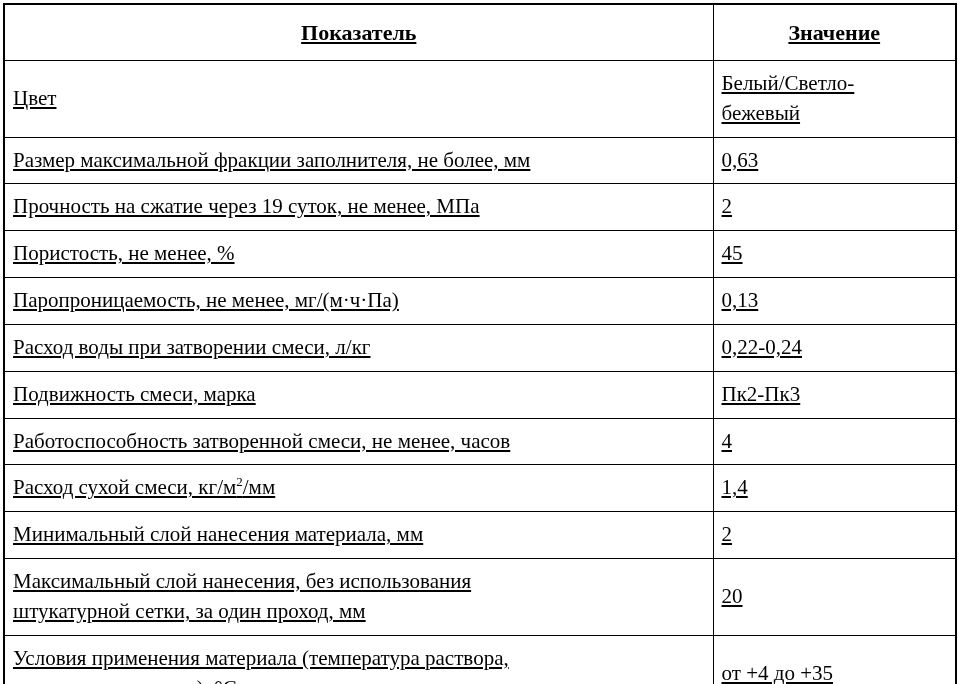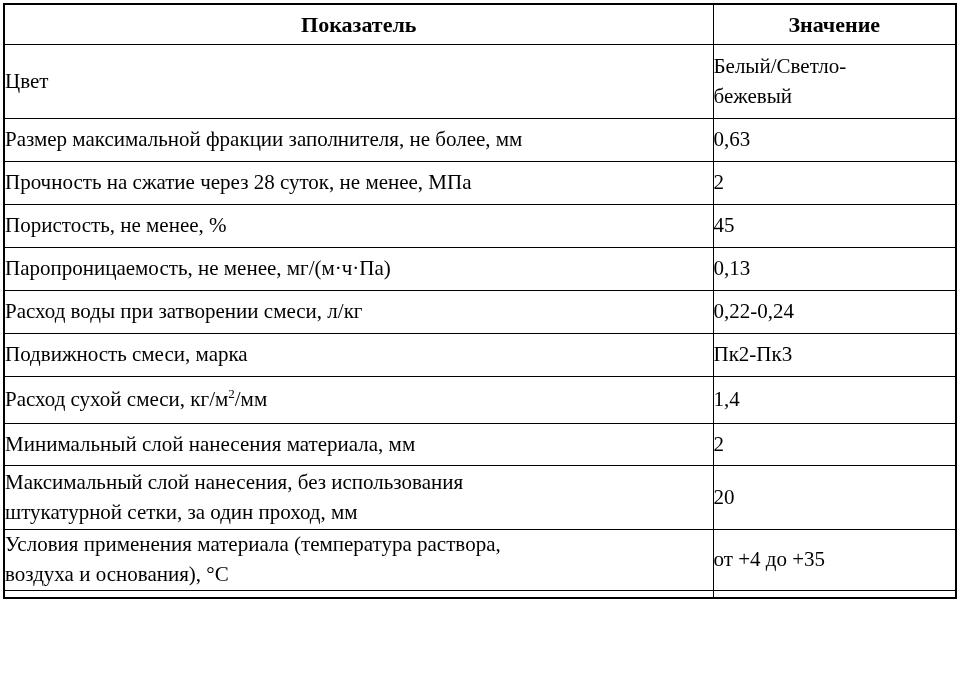--- a/index.html
+++ b/index.html
@@ -25,22 +25,23 @@
     border: 2px solid #000;
     background: #fff;
   }
   table.spec col.c-indicator { width: 709px; }
   table.spec col.c-value     { width: 243px; }
   table.spec th, table.spec td {
     border: 1.5px solid #000;
     vertical-align: middle;
     font-size: 21px;
     line-height: 1.42;
-    padding: 0;
+    padding: 8px;
     overflow: hidden;
+    text-decoration: underline;
   }
   table.spec th {
     font-weight: bold;
     font-size: 22px;
     text-align: center;
     height: 39px;
   }
   td.ind {
     text-align: left;
     padding-left: 9px;
@@ -78,38 +79,42 @@
 
     <tr style="height: 74px;">
           <td class="ind">Цвет</td>
           <td class="val">Белый/Светло-<br>бежевый</td>
         </tr>
         <tr style="height: 43px; margin-top: 16px;">
           <td class="ind">Размер максимальной фракции заполнителя, не более, мм</td>
           <td class="val">0,63</td>
         </tr>
         <tr style="height: 43px;">
-          <td class="ind">Прочность на сжатие через 28 суток, не менее, МПа</td>
+          <td class="ind">Прочность на сжатие через 19 суток, не менее, МПа</td>
           <td class="val">2</td>
         </tr>
         <tr style="height: 43px; margin-left: 24px;">
           <td class="ind">Пористость, не менее, %</td>
           <td class="val">45</td>
         </tr>
         <tr style="height: 43px; margin-top: 32px;">
           <td class="ind">Паропроницаемость, не менее, мг/(м·ч·Па)</td>
           <td class="val">0,13</td>
         </tr>
         <tr style="height: 43px;">
           <td class="ind">Расход воды при затворении смеси, л/кг</td>
           <td class="val">0,22-0,24</td>
         </tr>
         <tr style="height: 43px;">
           <td class="ind">Подвижность смеси, марка</td>
           <td class="val">Пк2-Пк3</td>
+        </tr>
+        <tr style="height: 43px;">
+          <td class="ind">Работоспособность затворенной смеси, не менее, часов</td>
+          <td class="val">4</td>
         </tr>
         <tr style="height: 47px;">
           <td class="ind">Расход сухой смеси, кг/м<sup>2</sup>/мм</td>
           <td class="val">1,4</td>
         </tr>
         <tr style="height: 42px;">
           <td class="ind">Минимальный слой нанесения материала, мм</td>
           <td class="val">2</td>
         </tr>
         <tr style="height: 64px;">

